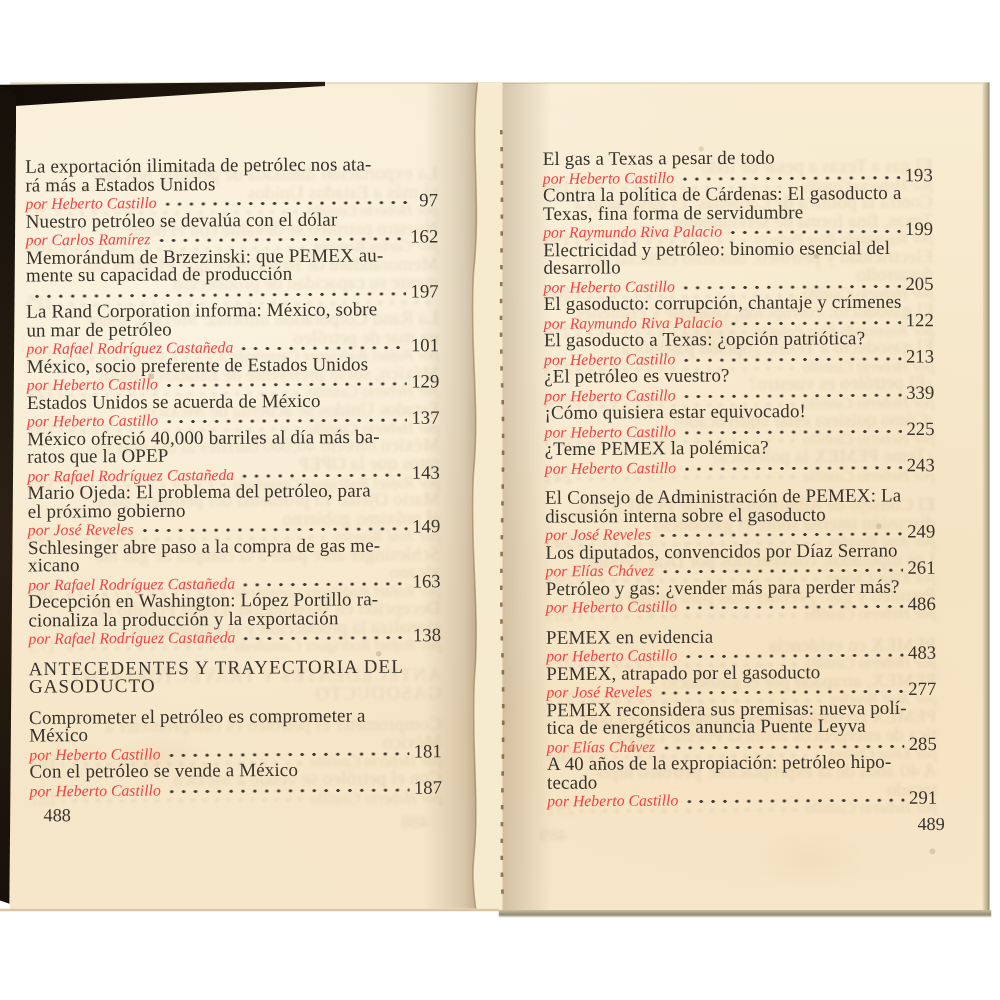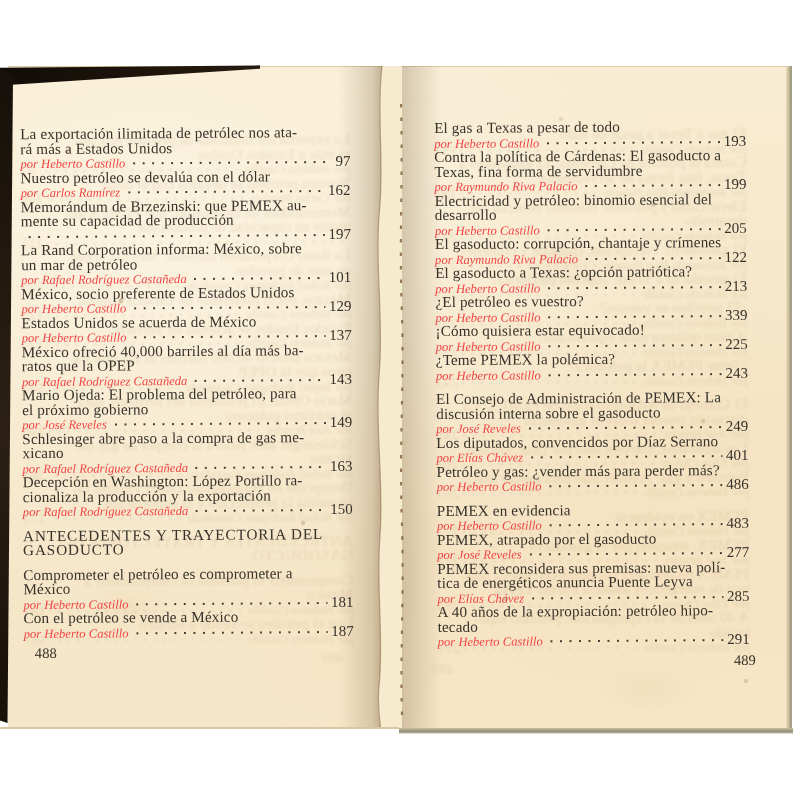--- a/index.html
+++ b/index.html
@@ -286,21 +286,21 @@
             <span class="leader"></span>
             <span class="pagenum">163</span>
           </div>
         </div>
         <div class="entry">
           <div class="entry-line">Decepción en Washington: López Portillo ra-</div>
           <div class="entry-line">cionaliza la producción y la exportación</div>
           <div class="author-line">
             <span class="author">por Rafael Rodríguez Castañeda</span>
             <span class="leader"></span>
-            <span class="pagenum">150</span>
+            <span class="pagenum">138</span>
           </div>
         </div>
         <div class="gap"></div>
         <div class="heading">
           <div class="entry-line">ANTECEDENTES Y TRAYECTORIA DEL</div>
           <div class="entry-line">GASODUCTO</div>
         </div>
         <div class="gap"></div>
         <div class="entry">
           <div class="entry-line">Comprometer el petróleo es comprometer a</div>
@@ -528,21 +528,21 @@
             <span class="author">por José Reveles</span>
             <span class="leader"></span>
             <span class="pagenum">249</span>
           </div>
         </div>
         <div class="entry">
           <div class="entry-line">Los diputados, convencidos por Díaz Serrano</div>
           <div class="author-line">
             <span class="author">por Elías Chávez</span>
             <span class="leader"></span>
-            <span class="pagenum">401</span>
+            <span class="pagenum">261</span>
           </div>
         </div>
         <div class="entry">
           <div class="entry-line">Petróleo y gas: ¿vender más para perder más?</div>
           <div class="author-line">
             <span class="author">por Heberto Castillo</span>
             <span class="leader"></span>
             <span class="pagenum">486</span>
           </div>
         </div>

